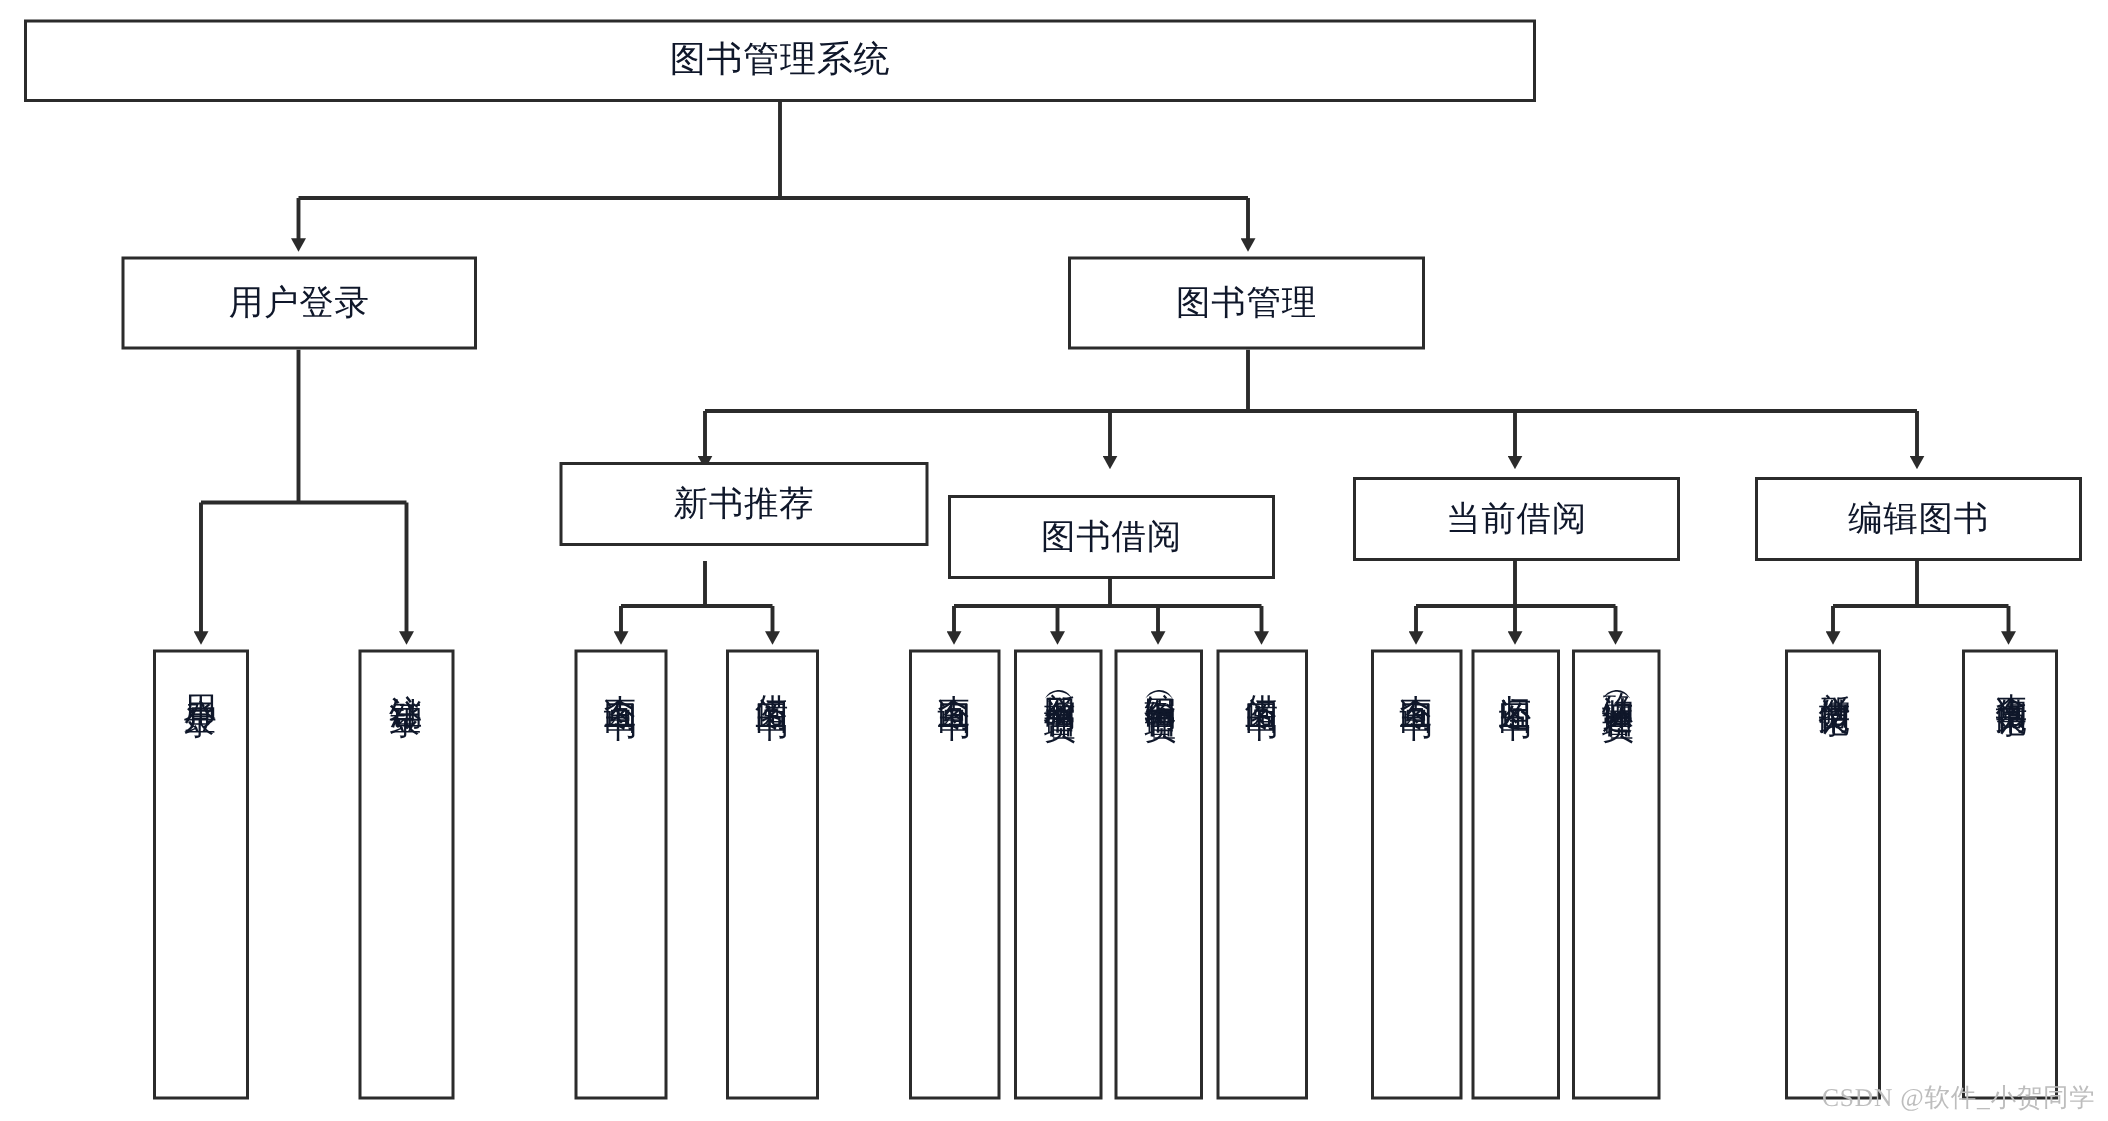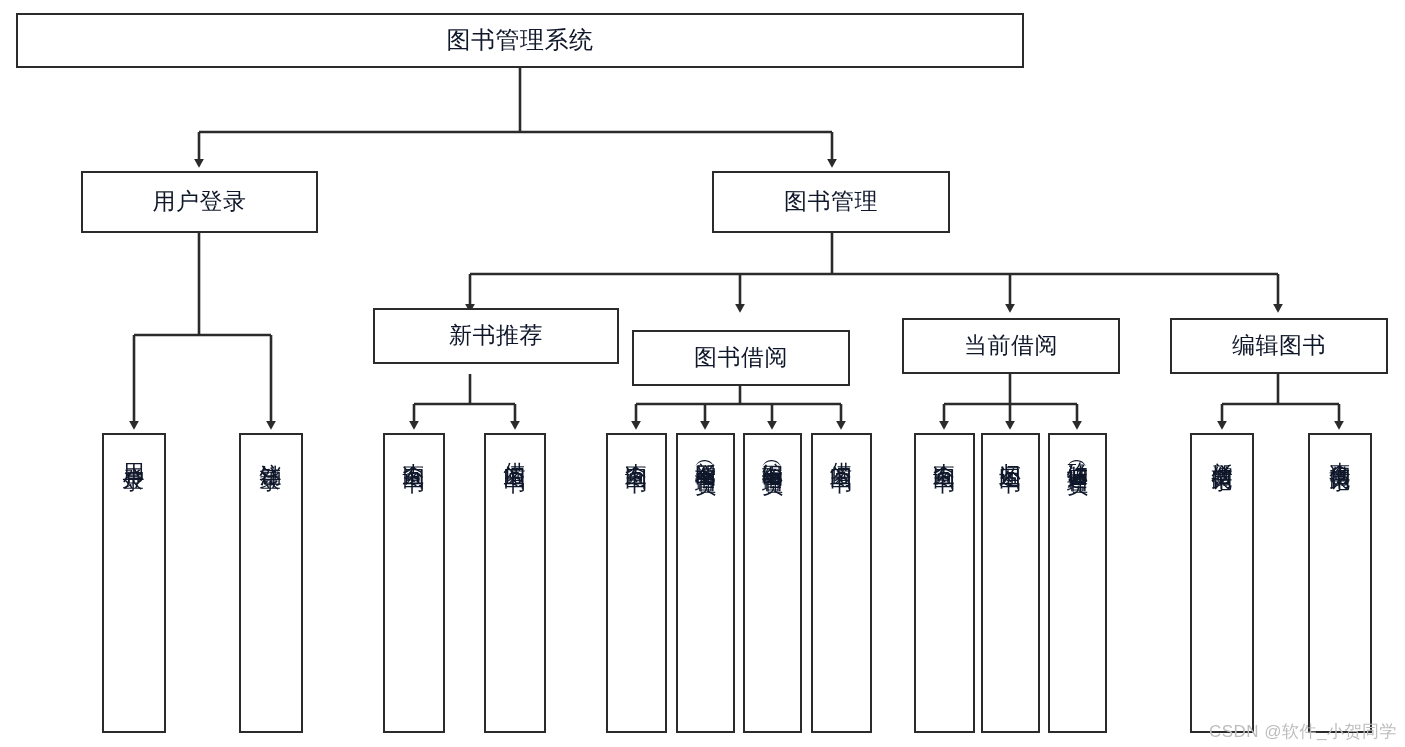--- a/index.html
+++ b/index.html
@@ -68,21 +68,21 @@
   }
   #watermark {
     position: absolute;
     right: 8px;
     bottom: 4px;
     font-size: 17px;
     color: #bdbdbd;
     letter-spacing: 0.5px;
     z-index: 9;
     white-space: nowrap;
-    font-family: Liberation Sans, sans-serif;
+    font-family: Liberation Serif, serif;
   }
 </style>
 </head>
 <body>
 
 <div id="canvas">
 
   <svg id="wires" viewBox="0 0 1405 747" width="1405" height="747" xmlns="http://www.w3.org/2000/svg">
     <defs>
       <marker id="arrow" markerWidth="9" markerHeight="10" refX="1.2" refY="5" orient="auto" markerUnits="userSpaceOnUse">

